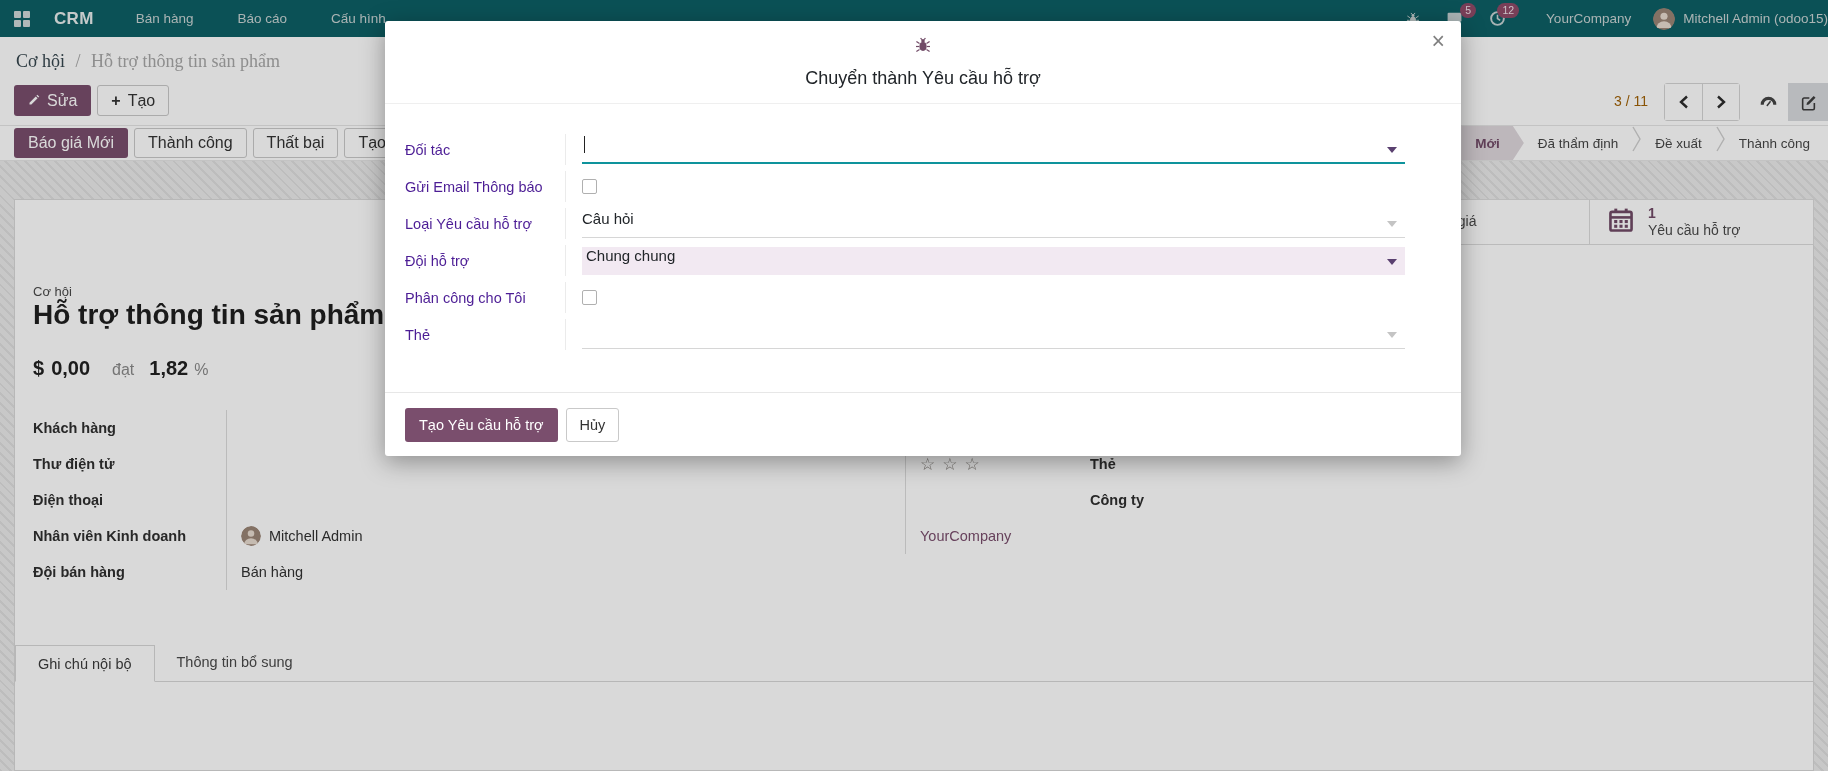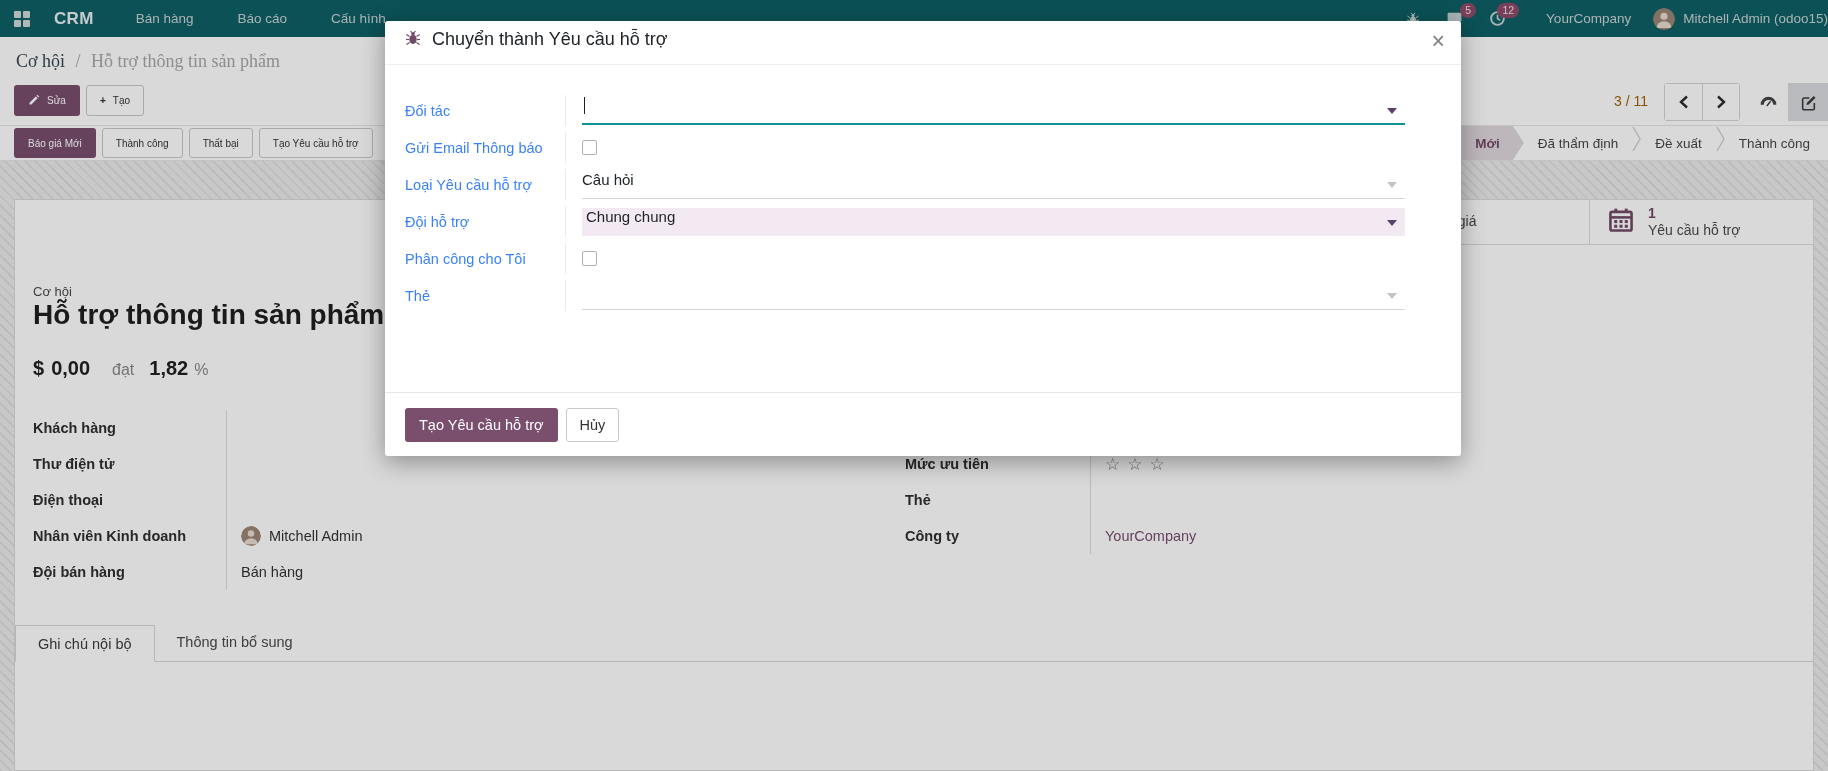--- a/index.html
+++ b/index.html
@@ -23,21 +23,21 @@
   .tb-user { display:flex; align-items:center; gap:8px; white-space:nowrap; }
   .avatar22 { width:22px; height:22px; border-radius:50%; overflow:hidden; flex:0 0 auto; }
 
   
   .cpanel { position:absolute; left:0; top:37px; right:0; height:88px; background:#fff; }
   .breadcrumb { position:absolute; left:16px; top:14px; font-size:18px;font-family:Liberation Serif, serif; }
   .bc-link { color:#37474f; cursor:pointer; }
   .bc-sep { color:#a5a5a5; margin:0 6px; }
   .bc-cur { color:#a7a7a7; }
   .cp-btns { position:absolute; left:14px; top:48px; display:flex; gap:6px; }
-  .btn { display:inline-flex; align-items:center; gap:7px; height:31px; padding:0 13px; font-size:10px;
+  .btn { display:inline-flex; align-items:center; gap:7px; height:31px; padding:0 13px; font-size:16px;
          border-radius:3px; border:1px solid transparent; cursor:pointer; white-space:nowrap; }
   .btn-primary { background:#7a4e6d; color:#fff; }
   .btn-plain { background:#fff; color:#333; border-color:#c9c9c9; }
   .pager { position:absolute; right:180px; top:56px; font-size:14px; color:#a16207; }
   .pager-btns { position:absolute; right:88px; top:46px; display:flex; border:1px solid #d5d5d5; border-radius:3px; }
   .pager-btn { width:37px; height:36px; display:flex; align-items:center; justify-content:center; cursor:pointer; background:#fff; }
   .pager-btn + .pager-btn { border-left:1px solid #d5d5d5; }
   .vswitch { position:absolute; right:0; top:46px; display:flex; }
   .vs-btn { width:40px; height:38px; display:flex; align-items:center; justify-content:center; cursor:pointer; }
   .vs-btn.active { background:#d9dbde; }
@@ -72,35 +72,35 @@
   .rev-muted { font-size:16px; color:#8a8a8a; }
   .fgroup { position:absolute; display:grid; grid-template-columns:var(--lw) 1fr; }
   .fgl { left:18px; top:210px; width:640px; --lw:193px; }
   .fgr { left:890px; top:246px; width:560px; --lw:185px; }
   .frow-l { height:36px; display:flex; align-items:center; font-size:14.5px; font-weight:600; color:#2f2f2f; }
   .frow-v { height:36px; display:flex; align-items:center; border-left:1px solid #dcdcdc; padding-left:14px;
             font-size:14.5px; color:#333; gap:8px; }
   .stars { font-size:17px; color:#8a8580; letter-spacing:7px; }
   .link-plum { color:#7a4e6d; cursor:pointer; }
   .avatar20 { width:20px; height:20px; border-radius:50%; overflow:hidden; flex:0 0 auto; }
-  .notebook { position:absolute; left:0; right:0; top:424px; height:38px; border-bottom:1px solid #d8d8d8;
+  .notebook { position:absolute; left:0; right:0; top:444px; height:38px; border-bottom:1px solid #d8d8d8;
               display:flex; align-items:center; }
   .tab { height:37px; line-height:36px; padding:0 22px; font-size:14.5px; color:#4a4a4a; cursor:pointer; }
   .tab.active { background:#fff; border:1px solid #d8d8d8; border-bottom:1px solid #fff; margin-bottom:-1px; color:#3b3b3b; }
 
   
   .backdrop { position:absolute; inset:0; background:rgba(0,0,0,0.15); z-index:40; }
   .modal { position:absolute; left:385px; top:21px; width:1076px; height:435px; background:#fff; z-index:50;
            border-radius:3px; box-shadow:0 6px 24px rgba(0,0,0,0.35); }
-  .m-head { display:flex; align-items:center; gap:11px; padding:8px 20px 14px 20px; border-bottom:1px solid #efefef; }
+  .m-head { display:flex; align-items:center; gap:11px; padding:16px 20px 14px 20px; border-bottom:1px solid #efefef;flex-direction:column; }
   .m-title { font-size:18px; font-weight:500; color:#212529; }
   .m-close { position:absolute; top:9px; right:16px; font-size:23px; color:#808080; cursor:pointer; line-height:1; }
   .m-body { position:relative; padding:30px 56px 0 20px; }
   .mrow { display:grid; grid-template-columns:160px 1fr; min-height:31px; margin-bottom:6px; }
-  .m-lbl { font-size:14.5px; color:#3b82f6; display:flex; align-items:center; }
+  .m-lbl { font-size:14.5px; color:#4c1d95; display:flex; align-items:center; }
   .m-inp { border-left:1px solid #ebebeb; padding-left:16px; display:flex; align-items:center; position:relative; }
   .fieldline { position:relative; width:100%; height:28px; display:flex; align-items:flex-start; font-size:15px; color:#212529; }
   .fieldline.focus { border-bottom:2px solid #0e939c; }
   .fieldline.underl { border-bottom:1px solid #d6d6d6; }
   .fieldline.hl { background:#f2e9f2; padding-left:4px; }
   .caret-down { position:absolute; right:8px; top:50%; margin-top:-2px; width:0; height:0;
                 border-left:5px solid transparent; border-right:5px solid transparent; border-top:6px solid #c4c4c4; }
   .caret-down.plum { border-top-color:#5a4070; }
   .txt-cursor { display:inline-block; width:1px; height:17px; background:#222; margin-left:2px; }
   .cbox { width:15px; height:15px; border:1px solid #b0b0b0; border-radius:2px; background:#fff; cursor:pointer; }
@@ -295,21 +295,20 @@
                 <path d="M2.5 14.5 a5.5 4.8 0 0 1 11 0 z" fill="#e8dcd0"></path>
               </svg>
           </span>
           <span>Mitchell Admin</span>
         </div>
         <div class="frow-l">Đội bán hàng</div>
         <div class="frow-v">Bán hàng</div>
       </div>
 
       <div class="fgroup fgr">
-        <div class="frow-l">Mức ưu tiên</div>
         <div class="frow-v">
           <span class="stars"><span>☆</span><span>☆</span><span>☆</span></span>
         </div>
         <div class="frow-l">Thẻ</div>
         <div class="frow-v"></div>
         <div class="frow-l">Công ty</div>
         <div class="frow-v">
           <span class="link-plum">YourCompany</span>
         </div>
       </div>

